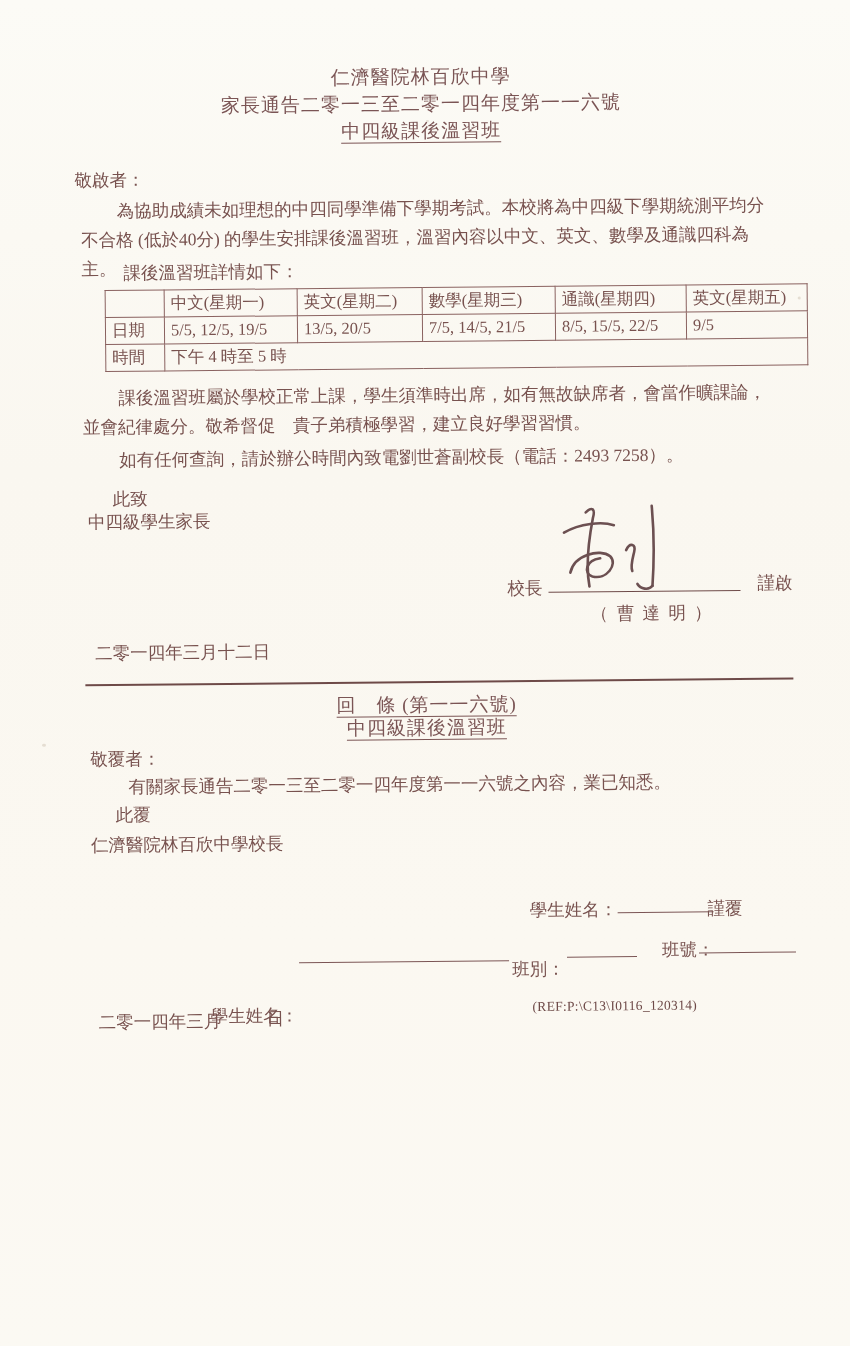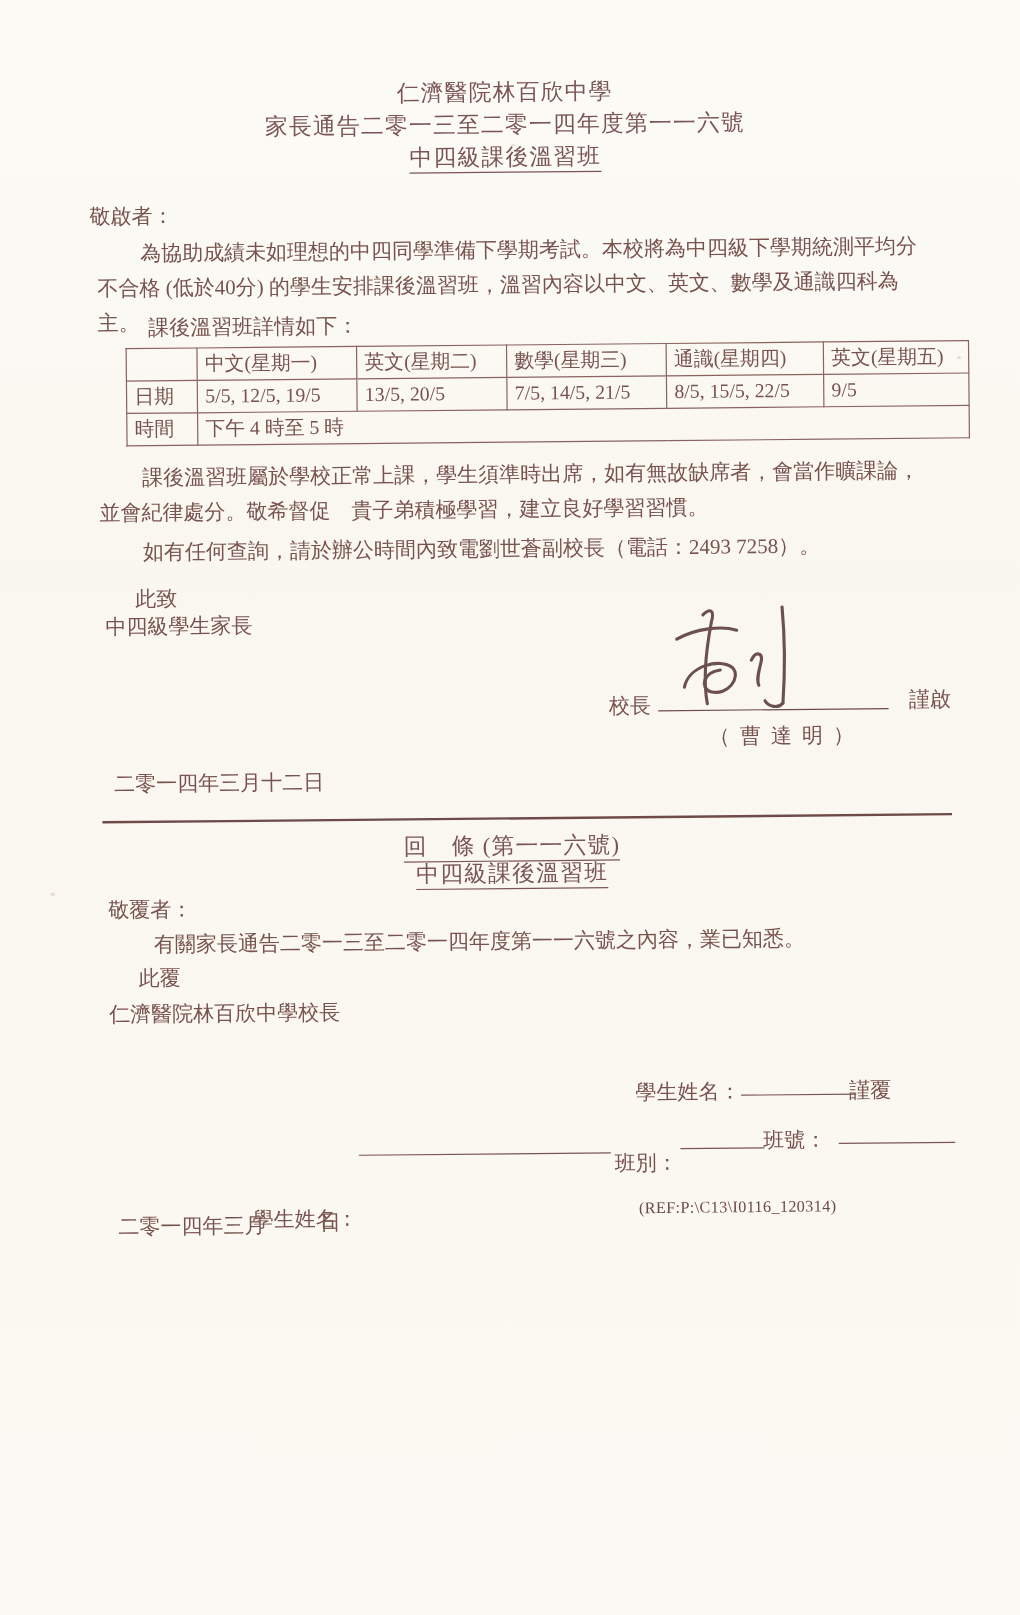--- a/index.html
+++ b/index.html
@@ -101,21 +101,21 @@
     <div class="abs body-text" style="left:88px;top:828px;">仁濟醫院林百欣中學校長</div>
 
     <div class="abs body-text" style="left:526px;top:897px;">學生姓名：</div>
     <span class="abs blank" style="left:614px;top:897px;width:96px;"></span>
     <div class="abs body-text" style="left:704px;top:897px;">謹覆</div>
 
     <div class="abs body-text" style="left:206px;top:1000px;">學生姓名：</div>
     <span class="abs blank" style="left:295px;top:944px;width:210px;"></span>
     <div class="abs body-text" style="left:508px;top:956px;">班別：</div>
     <span class="abs blank" style="left:563px;top:941px;width:70px;"></span>
-    <div class="abs body-text" style="left:632px;top:938px;">班號：</div>
+    <div class="abs body-text" style="left:658px;top:938px;">班號：</div>
     <span class="abs blank" style="left:695px;top:938px;width:97px;"></span>
 
     <div class="abs body-text" style="left:94px;top:1005px;">二零一四年三月</div>
     <div class="abs body-text" style="left:262px;top:1003px;">日</div>
     <div class="abs ref" style="left:528px;top:1000px;">(REF:P:\C13\I0116_120314)</div>
 
     <div class="speck" style="left:40px;top:740px;width:4px;height:3px;"></div>
     <div class="speck" style="left:800px;top:300px;width:3px;height:3px;"></div>
     <div class="speck" style="left:430px;top:120px;width:3px;height:2px;"></div>
   </div>

